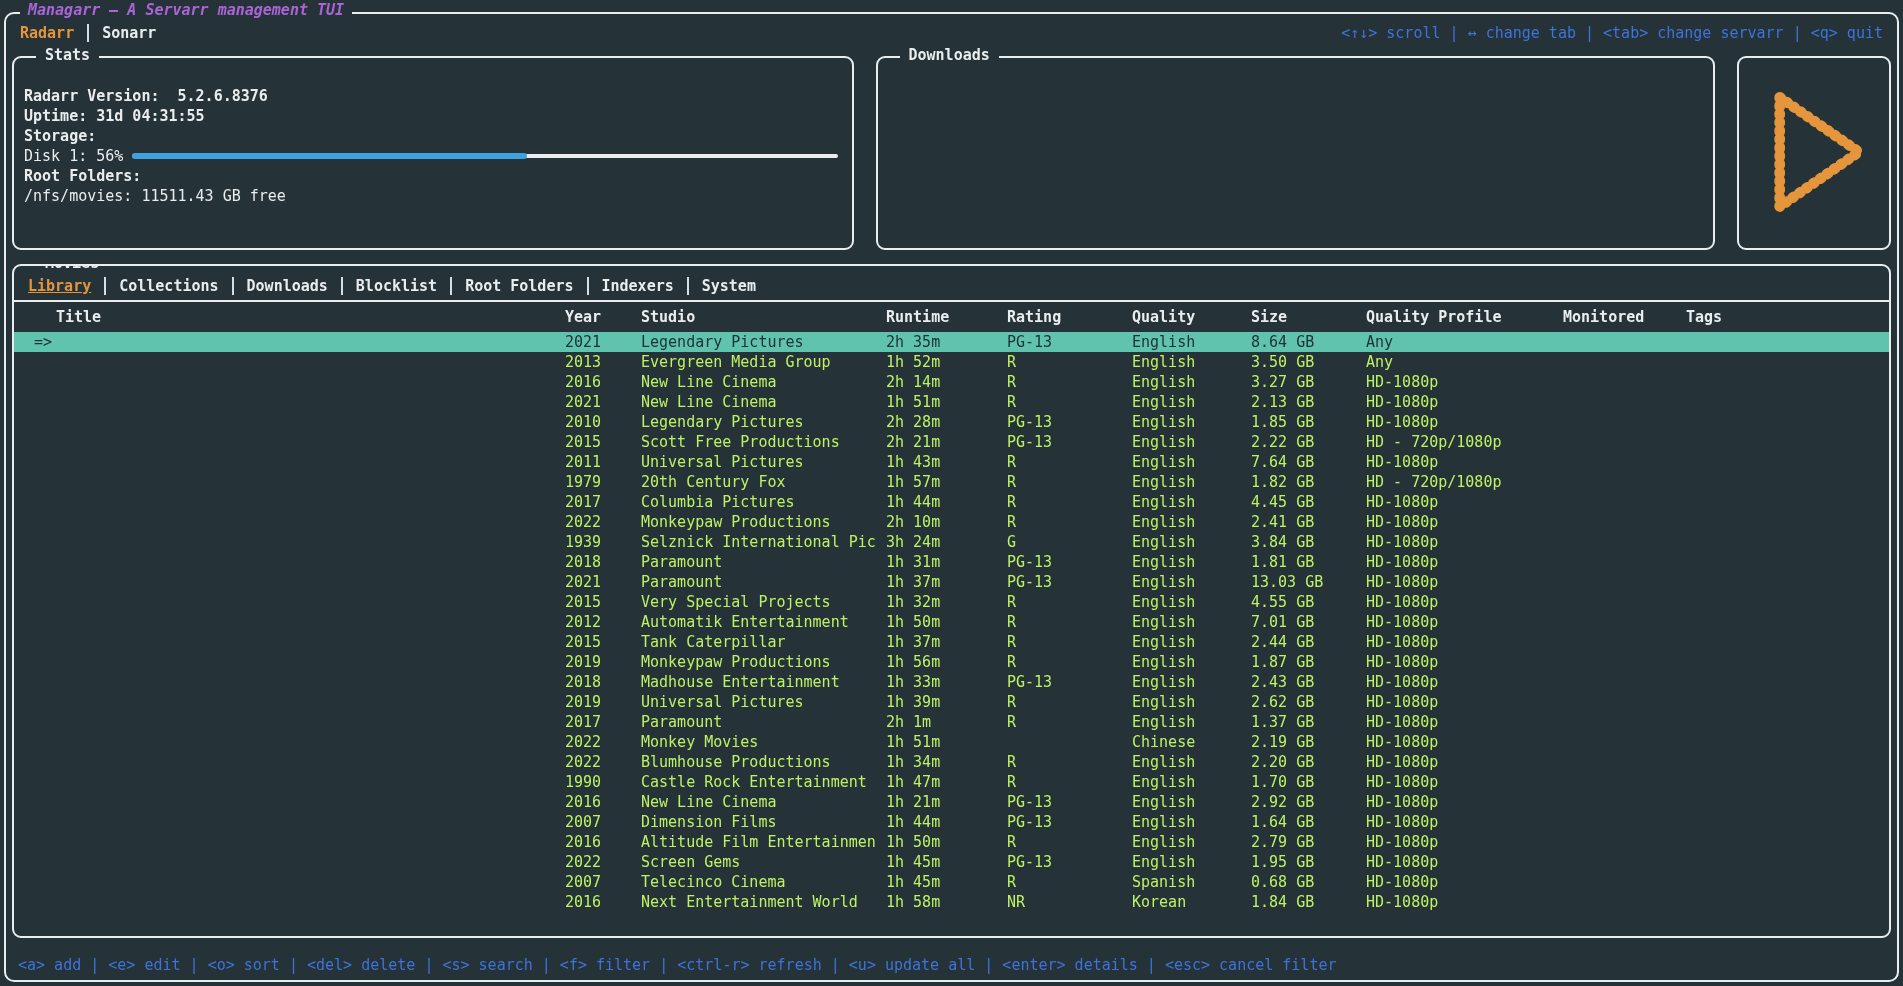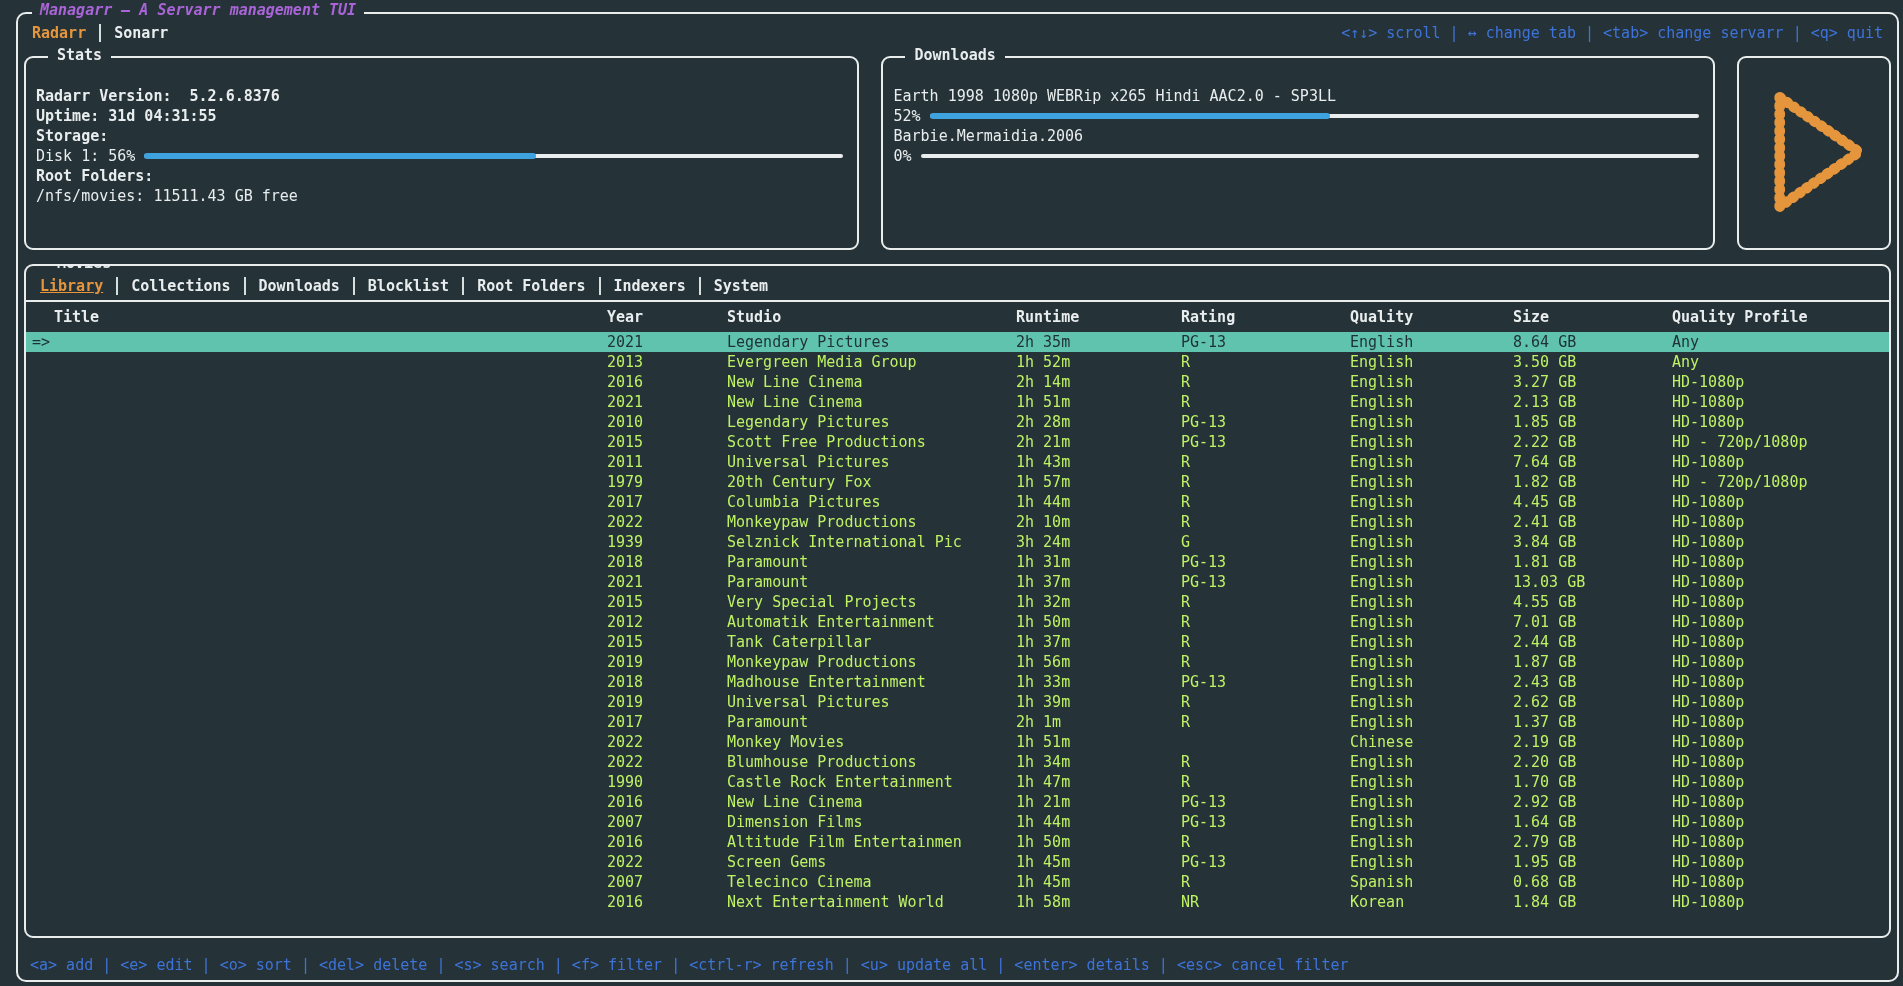--- a/index.html
+++ b/index.html
@@ -8,21 +8,21 @@
     width:1903px; height:986px;
     background:#1e2a30;
     font-family:"DejaVu Sans Mono", monospace;
     font-size:15px;
     overflow:hidden;
   }
   .screen { position:relative; width:1903px; height:986px; background:#253339; }
 
   .app {
     position:absolute; left:4px; top:12px; right:4px; bottom:4px;
-    border:2px solid #e9edee; border-radius:10px;margin-left:12px;
+    border:2px solid #e9edee; border-radius:10px;
   }
   .app-title {
     position:absolute; top:-13px; left:14px;
     background:#253339; padding:0 8px;
     color:#aa64d8; font-weight:bold; font-style:italic;
     white-space:pre;
   }
 
   
   .tabs-row { display:flex; align-items:center; height:34px; padding:4px 14px 0 14px; }
@@ -63,22 +63,21 @@
     display:flex; align-items:center; height:36px;
     padding:6px 14px 0 14px;
     border-bottom:2px solid #e9edee;
   }
   .movie-tab { font-weight:bold; color:#e9edee; white-space:pre; }
   .movie-tab.active { color:#e5953c;text-decoration:underline; }
 
   .tgrid {
     display:grid;
     grid-template-columns:535px 76px 245px 121px 125px 119px 115px 197px 123px 1fr;
-    padding-left:2px;
-    gap:44px;
+    padding-left:16px;
   }
   .table-header { height:30px; line-height:30px; font-weight:bold; color:#e9edee; }
   .cell { overflow:hidden; white-space:pre; }
   .cell-title { position:relative; padding-left:26px; }
   .arrow { position:absolute; left:4px; top:0; white-space:pre; }
 
   .trow { height:20px; line-height:20px; color:#bef264; }
   .trow.selected { background:#5fc3ad; color:#1f3036; }
 
   .bottom-help {
@@ -114,38 +113,20 @@
               <span class="bar-fill" style="width: 56%;"></span>
             </span>
           </div>
           <div class="stat-line bold">Root Folders:</div>
           <div class="stat-line">/nfs/movies: 11511.43 GB free</div>
         </div>
       </div>
 
       <div class="panel downloads-panel">
         <span class="panel-title">Downloads</span>
-        <div class="panel-content">
-          <div class="stat-line">Earth 1998 1080p WEBRip x265 Hindi AAC2.0 - SP3LL</div>
-          <div class="bar-line">
-            <span class="bar-label">52%</span>
-            <span class="bar-track">
-              <span class="bar-empty"></span>
-              <span class="bar-fill" style="width: 52%;"></span>
-            </span>
-          </div>
-          <div class="stat-line">Barbie.Mermaidia.2006</div>
-          <div class="bar-line">
-            <span class="bar-label">0%</span>
-            <span class="bar-track">
-              <span class="bar-empty"></span>
-              <span class="bar-fill" style="width: 0%;"></span>
-            </span>
-          </div>
-        </div>
       </div>
 
       <div class="panel logo-panel">
         <svg width="150" height="150" viewBox="0 0 140 140">
           <path d="M38 18 L112 69 L38 120 Z" fill="none" stroke="#e5953c" stroke-width="10" stroke-dasharray="1.4 6.4" stroke-linecap="round" stroke-linejoin="round"></path>
         </svg>
       </div>
     </div>
 
     <div class="movies-panel">

